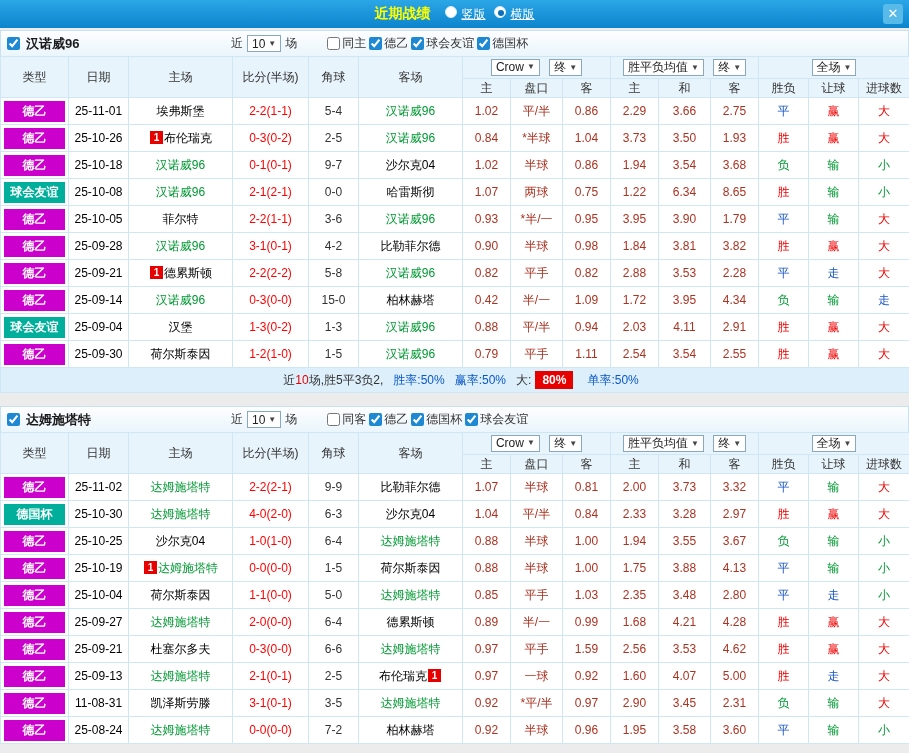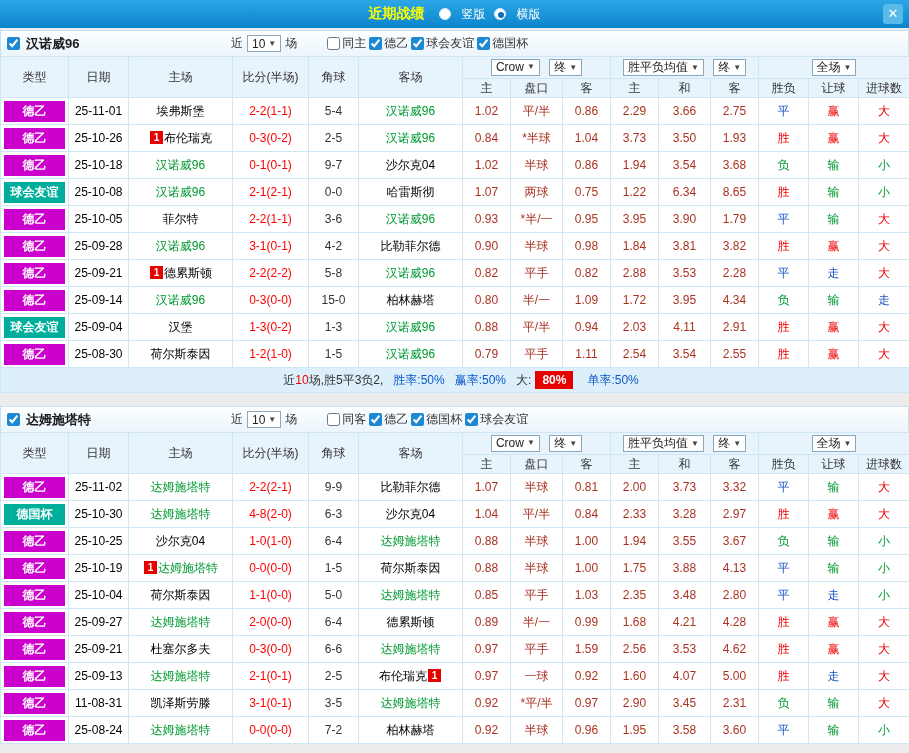--- a/index.html
+++ b/index.html
@@ -10,21 +10,21 @@
     font-family:"Liberation Sans","DejaVu Sans",sans-serif;
     font-size:12px; color:#000;
   }
   
   .topbar {
     height:28px; position:relative;
     background:linear-gradient(#2ba6e6,#0c84cd);
     display:flex; align-items:center; justify-content:center; gap:8px;
   }
   .topbar .title { color:#ffff00; font-weight:bold; font-size:14px; margin-right:6px; }
-  .radio-group { display:flex; align-items:center; gap:11px; color:#fff; font-size:12px; cursor:pointer; }
+  .radio-group { display:flex; align-items:flex-start; gap:5px; color:#fff; font-size:12px; cursor:pointer;text-decoration:underline; }
   .radio {
     width:12px; height:12px; border-radius:50%;
     background:#fff; border:1px solid #d8ecf8; display:inline-block; position:relative;
   }
   .radio.checked::after {
     content:""; position:absolute; left:3px; top:3px; width:6px; height:6px;
     border-radius:50%; background:#0a6fb8;
   }
   .close-btn {
     position:absolute; right:6px; top:4px; width:20px; height:20px;
@@ -343,21 +343,21 @@
         </tr>
         <tr>
           <td>
             <span class="lg-badge" style="background: rgb(204, 0, 204);">德乙</span>
           </td>
           <td class="t-date">25-09-14</td>
           <td><span class="tname focus">汉诺威96</span></td>
           <td class="t-score">0-3(0-0)</td>
           <td class="t-corner">15-0</td>
           <td><span class="tname">柏林赫塔</span></td>
-          <td class="t-odds">0.80</td>
+          <td class="t-odds">0.42</td>
           <td class="t-odds">半/一</td>
           <td class="t-odds">1.09</td>
           <td class="t-odds">1.72</td>
           <td class="t-odds">3.95</td>
           <td class="t-odds">4.34</td>
           <td class="t-verdict" style="color: rgb(0, 153, 51);">负</td>
           <td class="t-verdict" style="color: rgb(0, 153, 51);">输</td>
           <td class="t-verdict" style="color: rgb(26, 86, 196);">走</td>
         </tr>
         <tr>
@@ -376,21 +376,21 @@
           <td class="t-odds">4.11</td>
           <td class="t-odds">2.91</td>
           <td class="t-verdict" style="color: rgb(238, 0, 0);">胜</td>
           <td class="t-verdict" style="color: rgb(238, 0, 0);">赢</td>
           <td class="t-verdict" style="color: rgb(238, 0, 0);">大</td>
         </tr>
         <tr>
           <td>
             <span class="lg-badge" style="background: rgb(204, 0, 204);">德乙</span>
           </td>
-          <td class="t-date">25-08-30</td>
+          <td class="t-date">25-09-30</td>
           <td><span class="tname">荷尔斯泰因</span></td>
           <td class="t-score">1-2(1-0)</td>
           <td class="t-corner">1-5</td>
           <td><span class="tname focus">汉诺威96</span></td>
           <td class="t-odds">0.79</td>
           <td class="t-odds">平手</td>
           <td class="t-odds">1.11</td>
           <td class="t-odds">2.54</td>
           <td class="t-odds">3.54</td>
           <td class="t-odds">2.55</td>
@@ -526,21 +526,21 @@
           <td class="t-verdict" style="color: rgb(26, 86, 196);">平</td>
           <td class="t-verdict" style="color: rgb(0, 153, 51);">输</td>
           <td class="t-verdict" style="color: rgb(238, 0, 0);">大</td>
         </tr>
         <tr>
           <td>
             <span class="lg-badge" style="background: rgb(0, 175, 155);">德国杯</span>
           </td>
           <td class="t-date">25-10-30</td>
           <td><span class="tname focus">达姆施塔特</span></td>
-          <td class="t-score">4-8(2-0)</td>
+          <td class="t-score">4-0(2-0)</td>
           <td class="t-corner">6-3</td>
           <td><span class="tname">沙尔克04</span></td>
           <td class="t-odds">1.04</td>
           <td class="t-odds">平/半</td>
           <td class="t-odds">0.84</td>
           <td class="t-odds">2.33</td>
           <td class="t-odds">3.28</td>
           <td class="t-odds">2.97</td>
           <td class="t-verdict" style="color: rgb(238, 0, 0);">胜</td>
           <td class="t-verdict" style="color: rgb(238, 0, 0);">赢</td>

